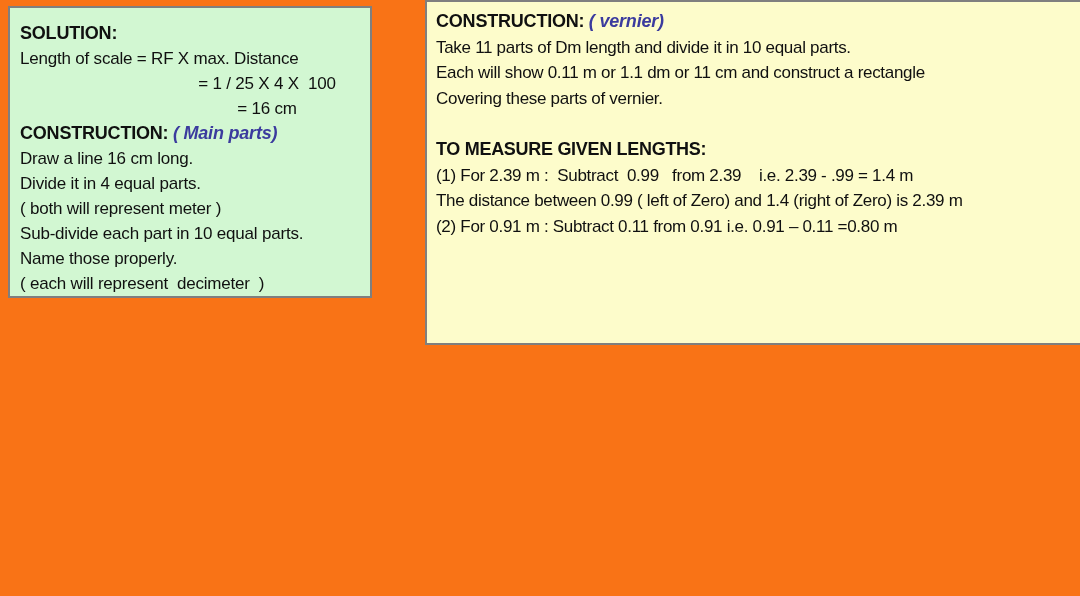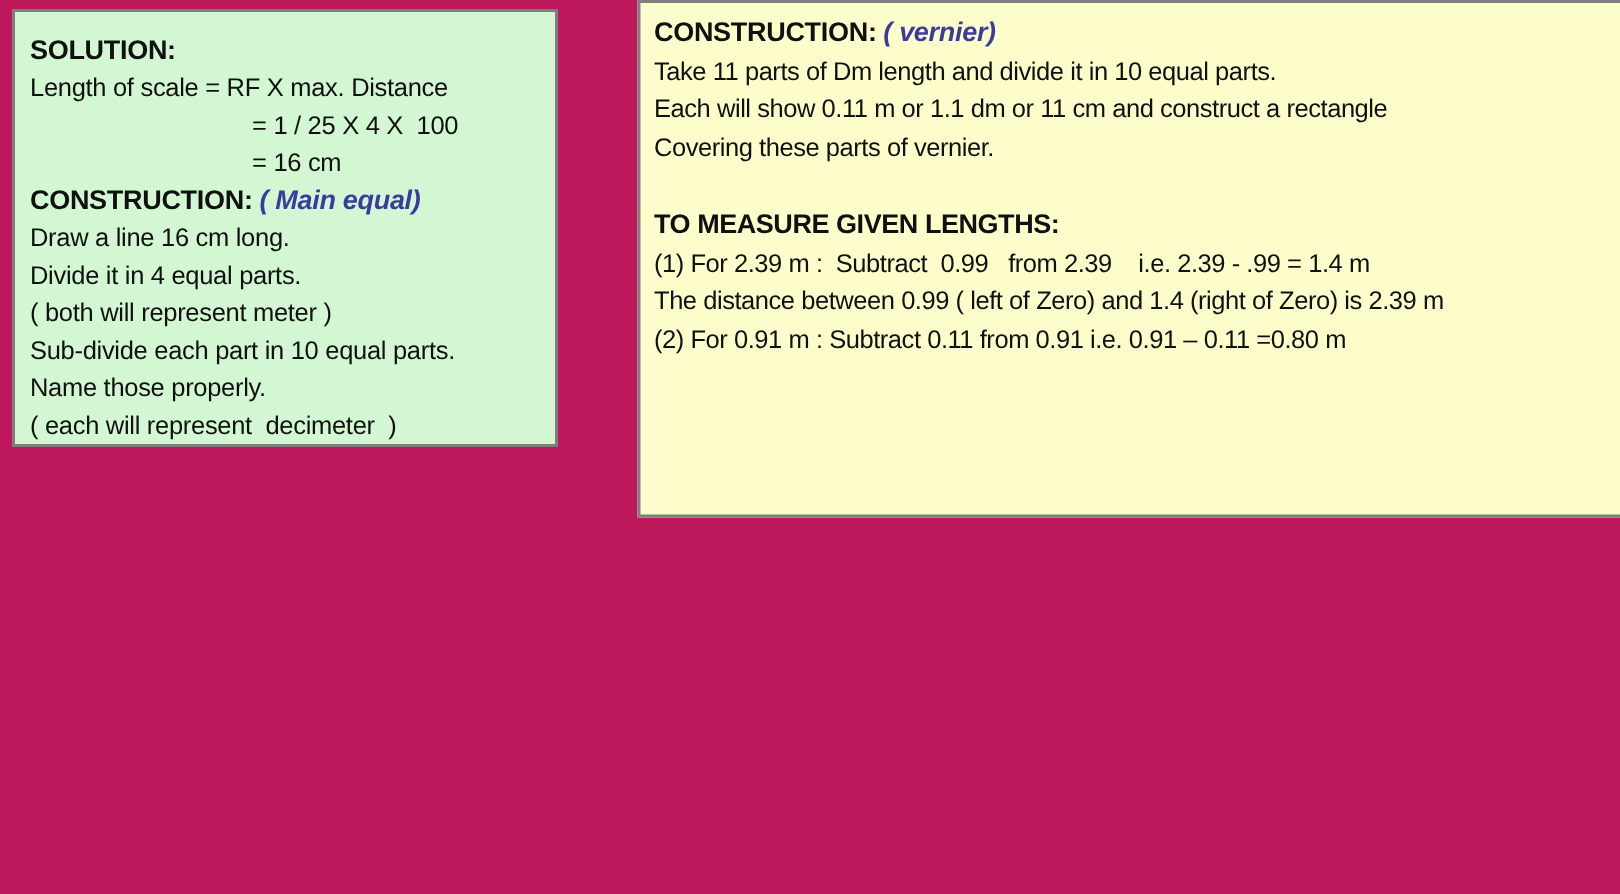--- a/index.html
+++ b/index.html
@@ -1,43 +1,43 @@
 <!DOCTYPE html>
 <html><head>
 <meta charset="utf-8">
 <style>
   html,body { margin:0; padding:0; background:#ffffff; }
   #stage {
     position:relative; width:1080px; height:596px; overflow:hidden;
-    background:#be185d; font-family:"Liberation Sans", sans-serif; color:#101010;
+    background:#f97316; font-family:"Liberation Sans", sans-serif; color:#101010;
   }
   
   .panel { position:absolute; box-sizing:border-box; border:2px solid #7f7f7f; }
   #solution-panel { left:8px; top:6px; width:364px; height:292px; background:#d2f7d2; padding:13px 4px 0 10px; }
   #vernier-panel  { left:381px; top:0;  width:692px; height:345px; background:#fdfccb; padding:7px 4px 0 9px;margin-left:44px; }
   .pline { font-size:17px; line-height:25px; letter-spacing:-0.2px; white-space:pre; }
   #vernier-panel .pline { line-height:25.5px; letter-spacing:-0.3px; }
   .heading { font-weight:bold; font-size:18px; letter-spacing:-0.2px; }
   .blue-italic { color:#3b3b9e; font-weight:bold; font-style:italic; }
-  .indent { padding-left:148px; }
+  .indent { padding-left:148px;text-align:center; }
   .spacer { height:26px; }
   
   #diagram { position:absolute; left:0; top:300px; width:1080px; height:296px; }
 </style>
 </head>
 <body>
 
 <div id="stage">
 
   <div id="solution-panel" class="panel">
     <div class="pline heading">SOLUTION:</div>
     <div class="pline">Length of scale = RF X max. Distance</div>
     <div class="pline indent">= 1 / 25 X 4 X  100</div>
     <div class="pline indent">= 16 cm</div>
-    <div class="pline"><span class="heading">CONSTRUCTION:</span> <span class="heading blue-italic">( Main equal)</span></div>
+    <div class="pline"><span class="heading">CONSTRUCTION:</span> <span class="heading blue-italic">( Main parts)</span></div>
     <div class="pline">Draw a line 16 cm long.</div>
     <div class="pline">Divide it in 4 equal parts.</div>
     <div class="pline">( both will represent meter )</div>
     <div class="pline">Sub-divide each part in 10 equal parts.</div>
     <div class="pline">Name those properly.</div>
     <div class="pline">( each will represent  decimeter  )</div>
   </div>
 
   <div id="vernier-panel" class="panel">
     <div class="pline"><span class="heading">CONSTRUCTION:</span> <span class="heading blue-italic">( vernier)</span></div>

